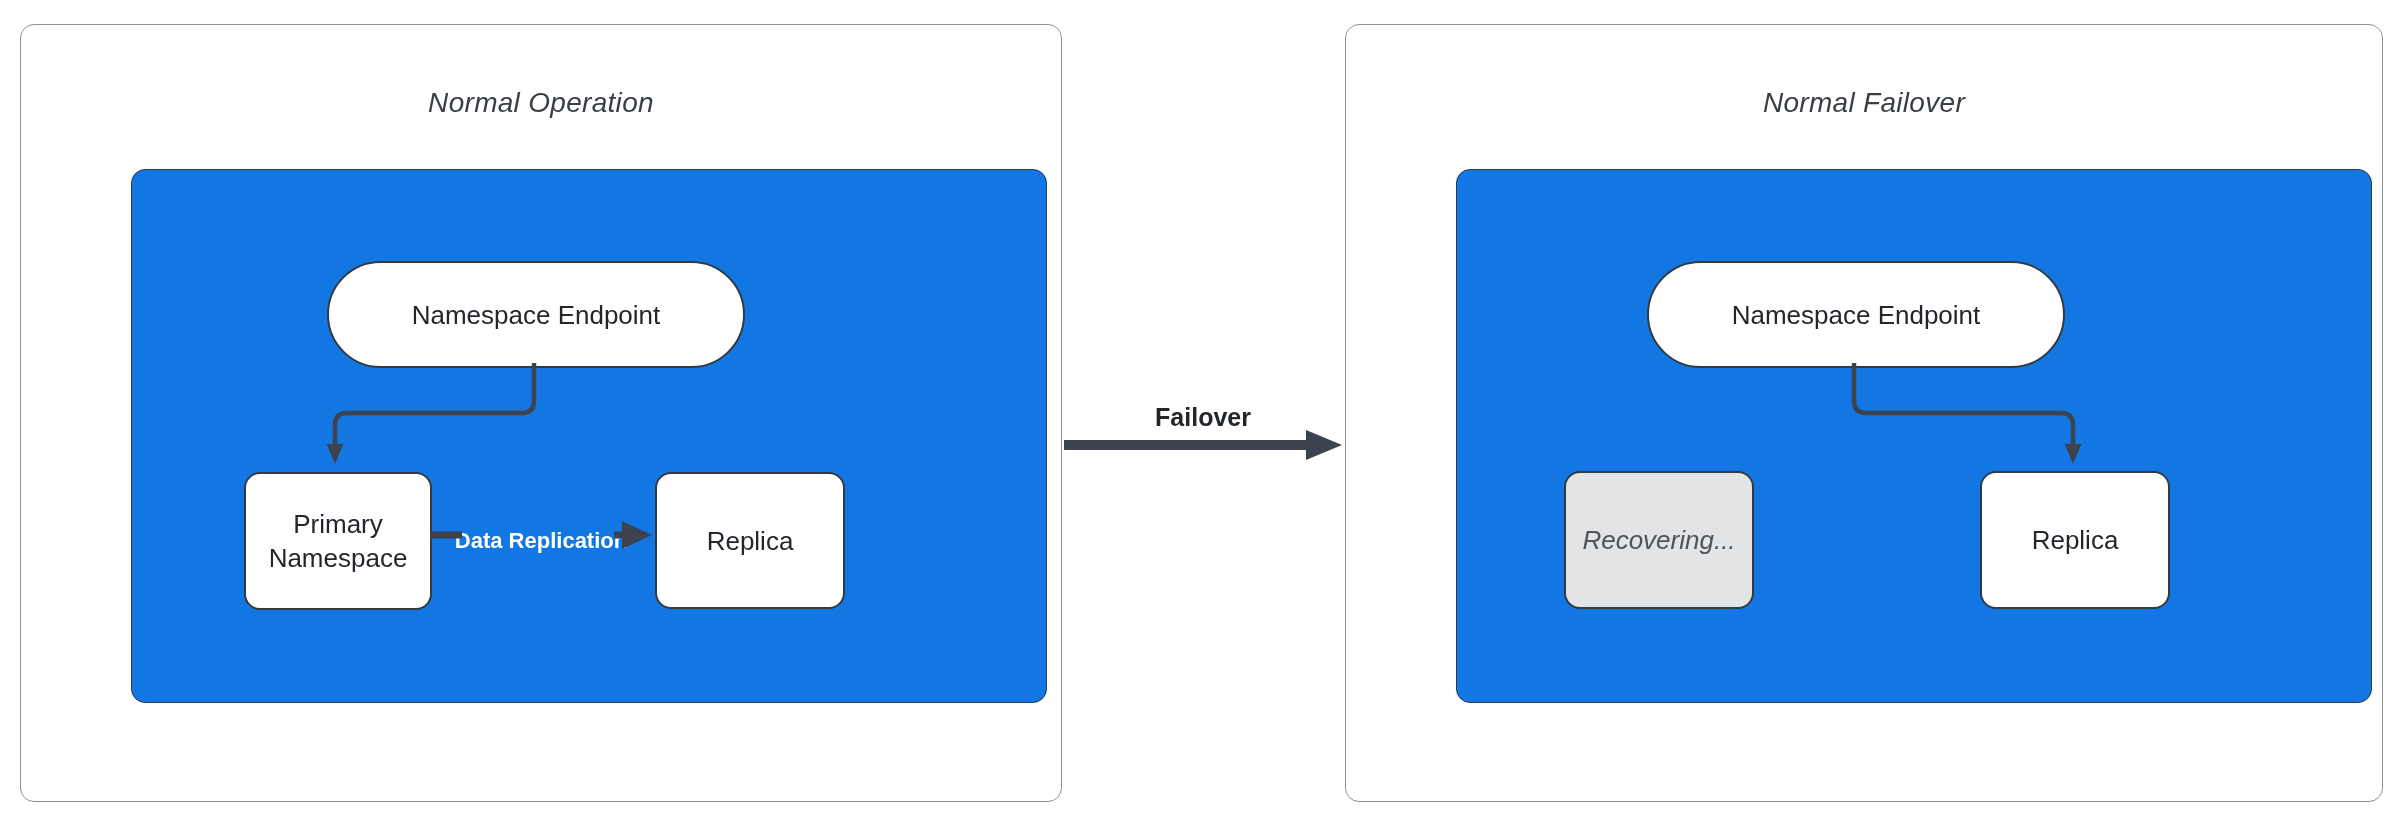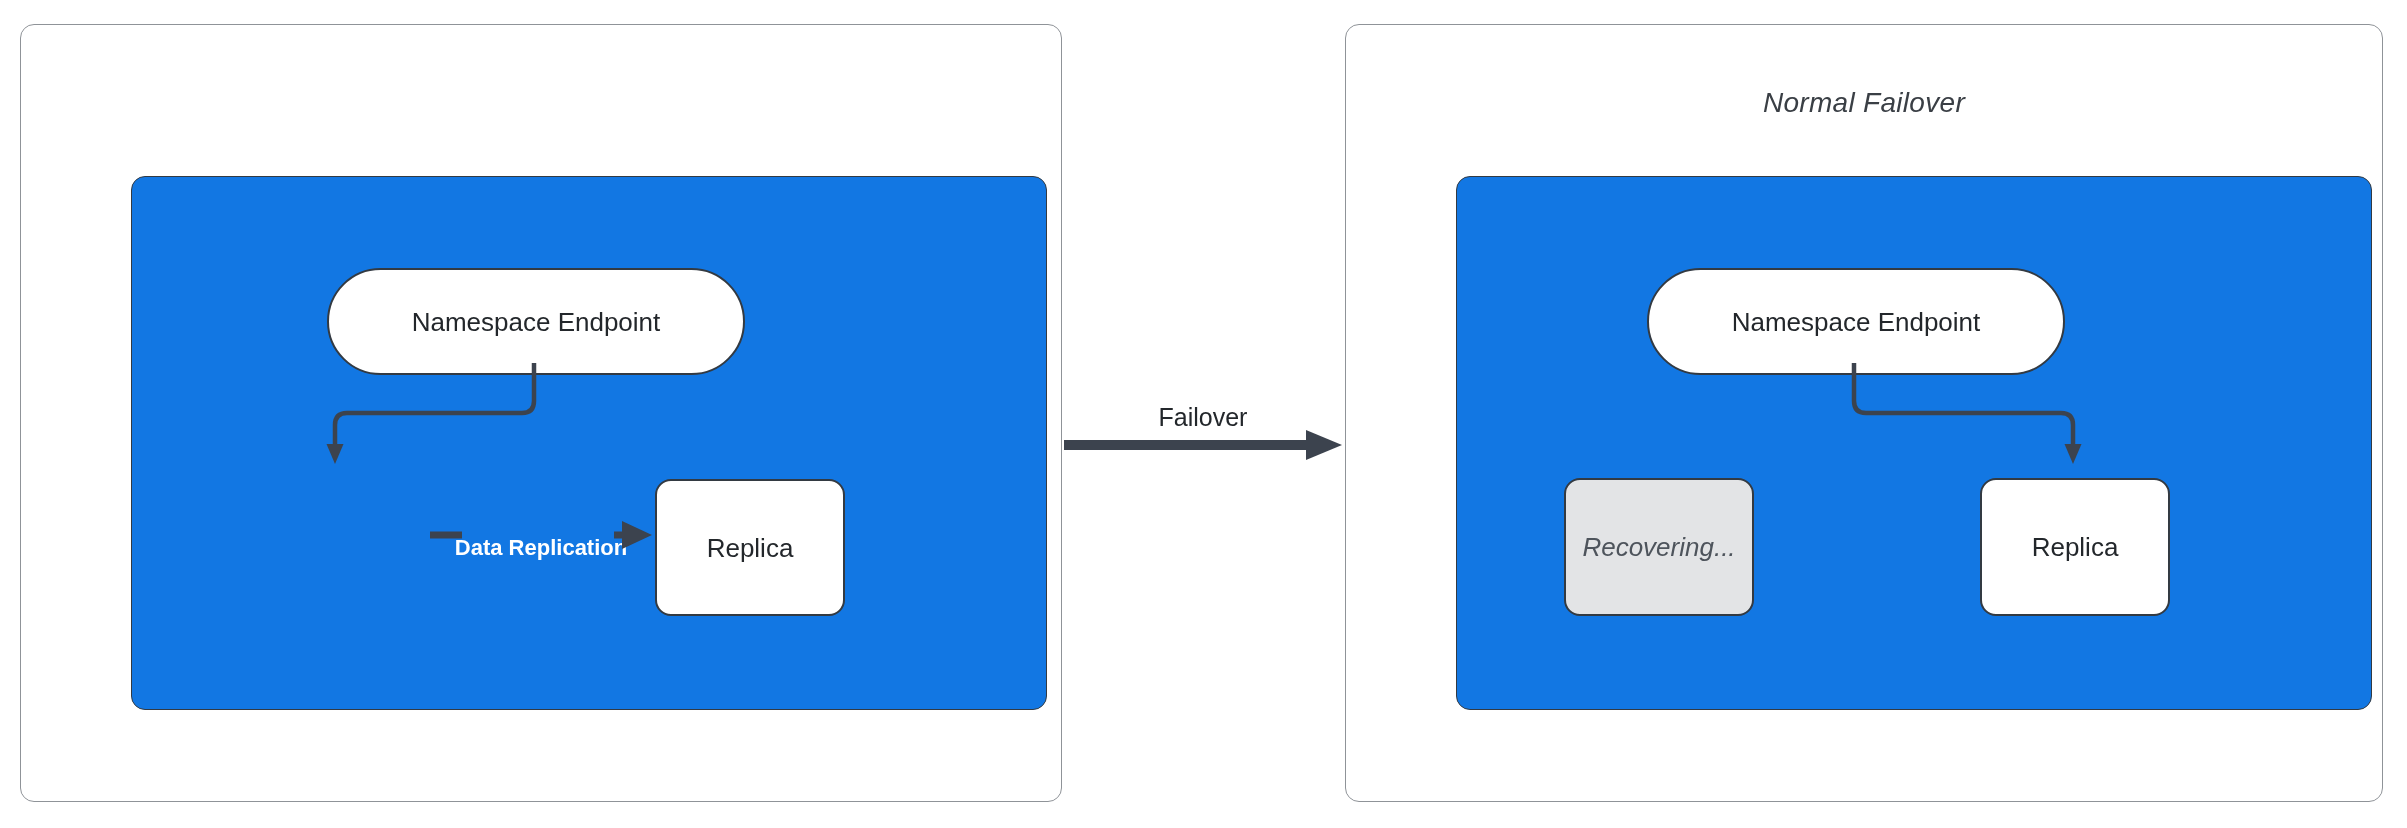--- a/index.html
+++ b/index.html
@@ -34,21 +34,21 @@
     text-align: center;
     font-size: 28px;
     line-height: 40px;
     font-style: italic;
     color: var(--title-text, #3A3F45);
     letter-spacing: 0.3px;
   }
   .blue-container {
     position: absolute;
     left: 110px;
-    top: 151px;
+    top: 144px;
     width: 916px;
     height: 534px;
     background: var(--container-blue, #1277E3);
     border: 1.5px solid var(--node-border, #333A42);
     border-radius: 14px;
     box-sizing: border-box;
   }
   .node {
     position: absolute;
     box-sizing: border-box;
@@ -93,20 +93,21 @@
   }
   .failover-label {
     position: absolute;
     left: 1103px;
     top: 402px;
     width: 200px;
     text-align: center;
     font-size: 25px;
     line-height: 30px;
     color: var(--node-text, #23272B);
+    font-weight: bold;
   }
   svg.connectors {
     position: absolute;
     left: 0;
     top: 0;
     width: 2407px;
     height: 828px;
     pointer-events: none;
   }
   .conn {
@@ -117,23 +118,27 @@
   .conn-thick  { stroke-width: 7; }
   .conn-xthick { stroke-width: 10; }
   .head { fill: var(--connector, #3C434E); }
 </style>
 </head>
 <body>
 
 <div class="canvas">
 
   <section class="panel panel-left">
+    <div class="panel-title">Normal Operation</div>
     <div class="blue-container">
       <div class="node stadium stadium-left">
         <span class="node-label">Namespace Endpoint</span>
+      </div>
+      <div class="node box box-primary">
+        <span class="node-label">Primary Namespace</span>
       </div>
       <div class="node box box-replica-left">
         <span class="node-label">Replica</span>
       </div>
       <div class="edge-label">Data Replication</div>
     </div>
   </section>
 
   <div class="failover-label">Failover</div>
 

